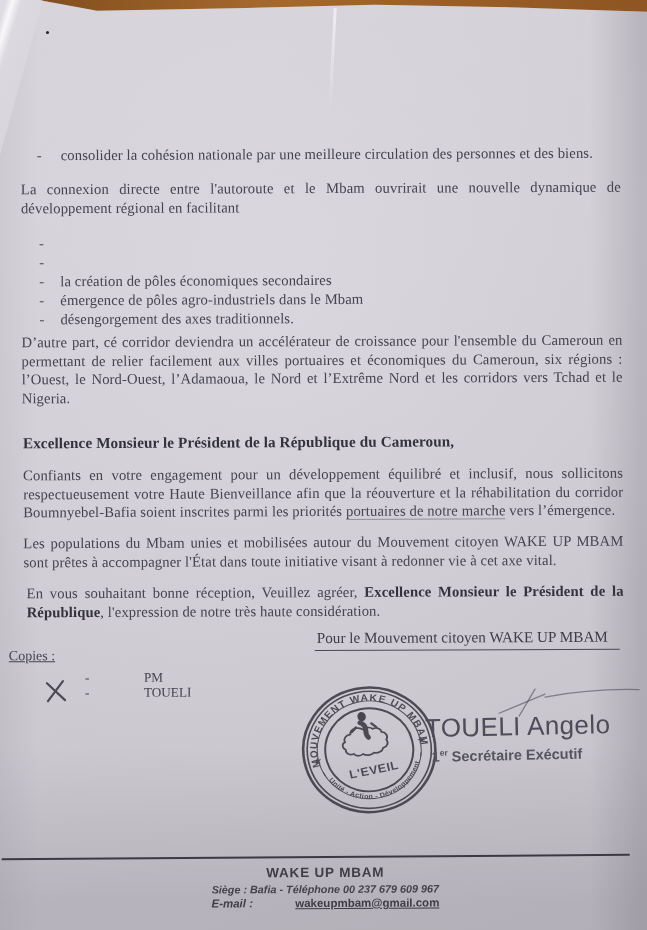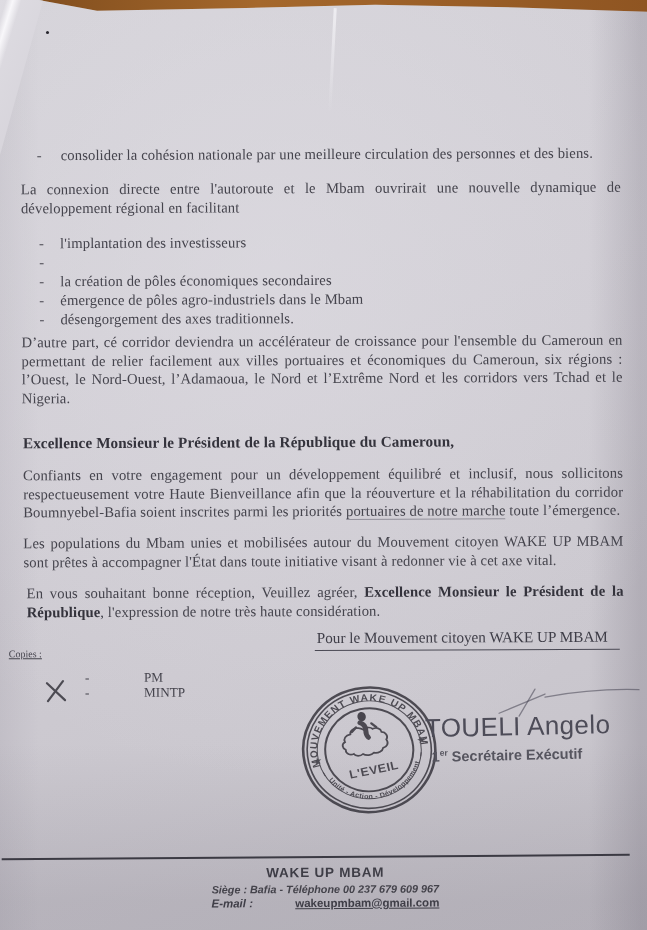--- a/index.html
+++ b/index.html
@@ -33,21 +33,21 @@
   .p-list .dash{width:21px;flex:none;}
   .p-corridor{top:332px;left:22px;width:601px;}
   .p-salutation{top:433px;left:23px;width:600px;text-align:left;font-weight:bold;font-size:15.2px;color:#34333c;}
   .p-confiants{top:465px;left:23px;width:600px;}
   .p-populations{top:533px;left:23px;width:600px;}
   .p-closing{top:583px;left:26px;width:597px;}
   .bold{font-weight:bold;color:#34333c;}
   .pen-under{border-bottom:1px solid rgba(85,83,97,.5);}
   .signoff{position:absolute;top:629px;left:314px;font-size:15.2px;color:#3e3d47;
            border-bottom:1.6px solid #4a4954;padding:0 12px 3px 2px;}
-  .copies-label{position:absolute;top:647px;left:8px;font-size:10px;text-decoration:underline;}
+  .copies-label{position:absolute;top:647px;left:8px;font-size:14px;text-decoration:underline;}
   .copyrow{position:absolute;left:84px;display:flex;font-size:13.2px;}
   .copy-pm{top:669px;} .copy-mintp{top:684px;}
   .copyrow .dash{width:59px;flex:none;}
   .xmark{position:absolute;left:42px;top:679px;}
   .stamp{position:absolute;left:298px;top:684px;}
   .sigblock{position:absolute;left:424px;top:712px;transform:rotate(-1deg);
             font-family:"Liberation Sans",sans-serif;}
   .sig-name{font-size:26px;color:#4d4c58;letter-spacing:.4px;white-space:nowrap;}
   .sig-title{font-size:14.5px;font-weight:bold;color:#56555f;margin:4px 0 0 6px;white-space:nowrap;}
   .sig-title sup{font-size:8.5px;}
@@ -77,21 +77,20 @@
       <div class="para p-intro">
         <span class="dash">-</span>
         <span>consolider la cohésion nationale par une meilleure circulation des personnes et des biens.</span>
       </div>
 
       <div class="para p-connexion">La connexion directe entre l'autoroute et le Mbam ouvrirait une nouvelle dynamique de développement régional en facilitant</div>
 
       <div class="para p-list">
         <div class="row">
           <span class="dash">-</span>
-          <span>l'implantation des investisseurs</span>
         </div>
         <div class="row">
           <span class="dash">-</span>
         </div>
         <div class="row">
           <span class="dash">-</span>
           <span>la création de pôles économiques secondaires</span>
         </div>
         <div class="row">
           <span class="dash">-</span>
@@ -101,40 +100,40 @@
           <span class="dash">-</span>
           <span>désengorgement des axes traditionnels.</span>
         </div>
       </div>
 
       <div class="para p-corridor">D’autre part, cé corridor deviendra un accélérateur de croissance pour l'ensemble du Cameroun en permettant de relier facilement aux villes portuaires et économiques du Cameroun, six régions : l’Ouest, le Nord-Ouest, l’Adamaoua, le Nord et l’Extrême Nord et les corridors vers Tchad et le Nigeria.</div>
 
       <div class="para p-salutation">Excellence Monsieur le Président de la République du Cameroun,</div>
 
       <div class="para p-confiants">
-        <span>Confiants en votre engagement pour un développement équilibré et inclusif, nous sollicitons respectueusement votre Haute Bienveillance afin que la réouverture et la réhabilitation du corridor Boumnyebel-Bafia soient inscrites parmi les priorités </span><span class="pen-under">portuaires de notre marche</span><span> toute l’émergence.</span>
+        <span>Confiants en votre engagement pour un développement équilibré et inclusif, nous sollicitons respectueusement votre Haute Bienveillance afin que la réouverture et la réhabilitation du corridor Boumnyebel-Bafia soient inscrites parmi les priorités </span><span class="pen-under">portuaires de notre marche</span><span> vers l’émergence.</span>
       </div>
 
       <div class="para p-populations">Les populations du Mbam unies et mobilisées autour du Mouvement citoyen WAKE UP MBAM sont prêtes à accompagner l'État dans toute initiative visant à redonner vie à cet axe vital.</div>
 
       <div class="para p-closing">
         <span>En vous souhaitant bonne réception, Veuillez agréer, </span><span class="bold">Excellence Monsieur le Président de la République</span><span>, l'expression de notre très haute considération.</span>
       </div>
 
       <div class="signoff">Pour le Mouvement citoyen WAKE UP MBAM</div>
 
       <div class="copies-label">Copies :</div>
 
       <div class="copyrow copy-pm">
         <span class="dash">-</span>
         <span>PM</span>
       </div>
       <div class="copyrow copy-mintp">
         <span class="dash">-</span>
-        <span>MINTP</span>
+        <span>TOUELI</span>
       </div>
 
       <svg class="xmark" width="26" height="23" viewBox="0 0 26 23">
         <g stroke="#2c2b33" stroke-width="2.2" stroke-linecap="round" opacity=".8" fill="none">
           <path d="M4 3 L22 20"></path>
           <path d="M20 1 L5 21"></path>
         </g>
       </svg>
 
       <svg class="stamp" width="140" height="132" viewBox="0 0 140 140" preserveAspectRatio="none">

